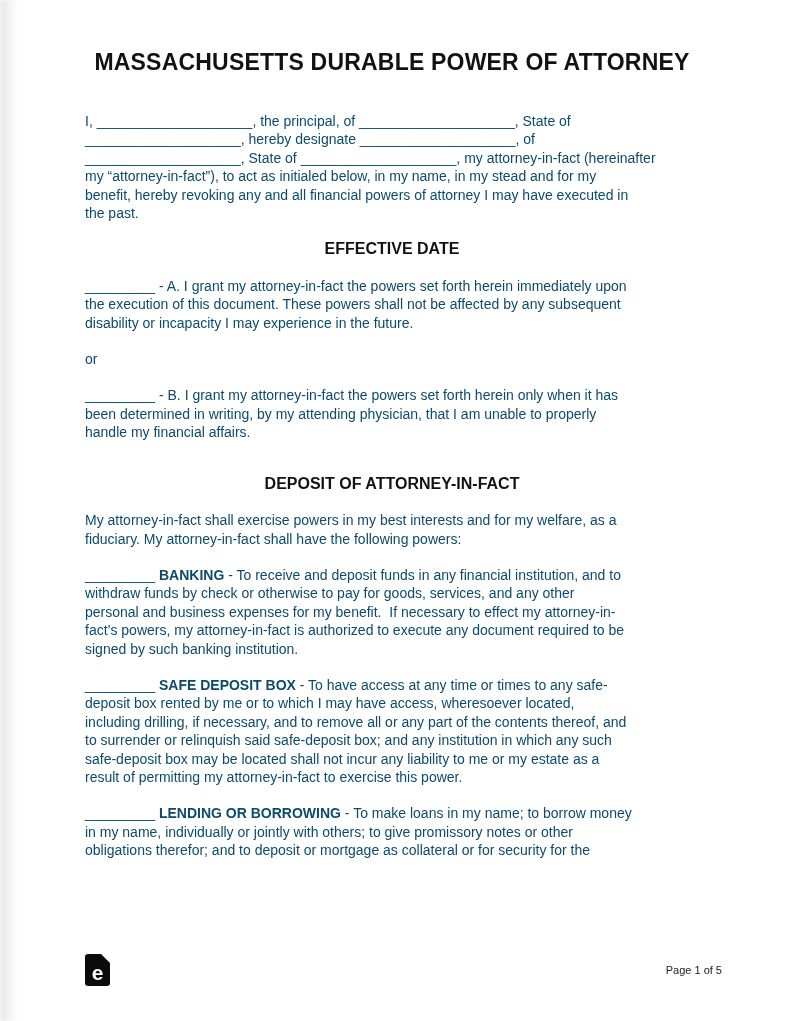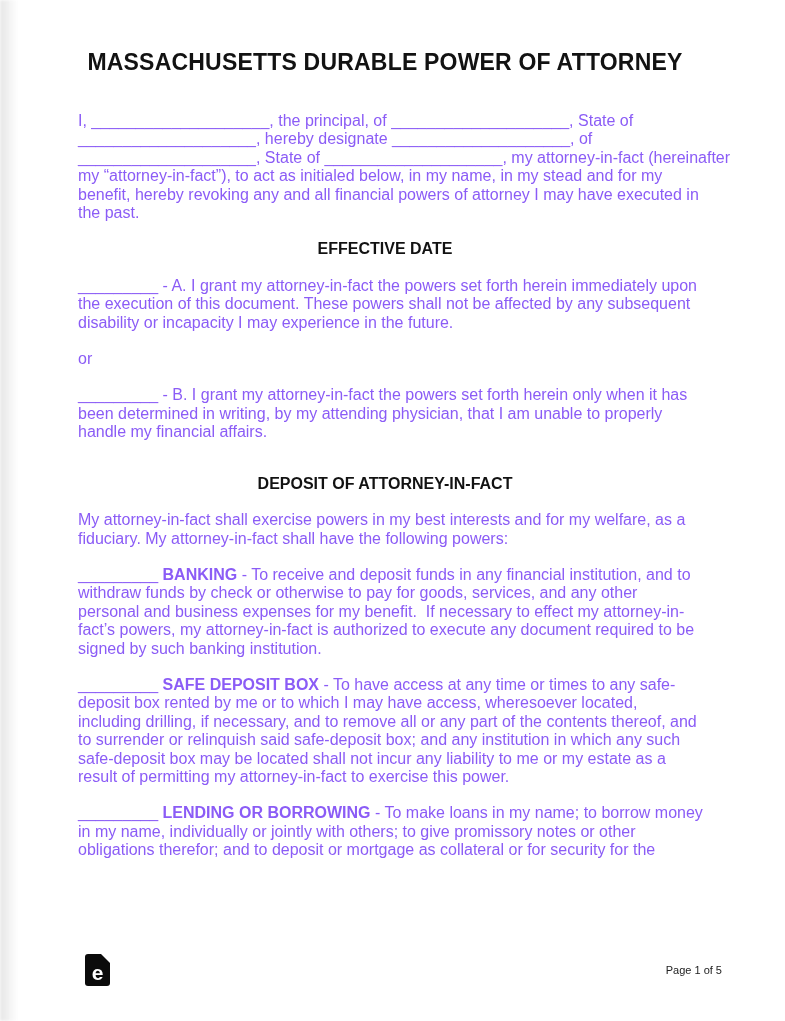--- a/index.html
+++ b/index.html
@@ -15,40 +15,40 @@
   .scan-edge {
     position: absolute;
     left: 0; top: 0; bottom: 0;
     width: 18px;
     background: linear-gradient(to right, rgba(140,140,140,0.22), rgba(255,255,255,0));
     filter: blur(1.5px);
     pointer-events: none;
   }
   .content {
     position: absolute;
-    left: 78px;
+    left: 85px;
     top: 0;
     width: 614px;
   }
   .doc-title {
     font-size: 23px;
     font-weight: bold;
     line-height: 28px;
     letter-spacing: 0.2px;
     text-align: center;
     white-space: nowrap;
     margin: 48px 0 0 0;
     color: #121212;
   }
   .body {
-    font-size: 16px;
+    font-size: 14px;
     line-height: 18.4px;
     margin: 18px 0 0 0;
     white-space: pre;
-    color: #8b5cf6;
+    color: #0c4a6e;
   }
   .body.first { margin-top: 36px; }
   .heading {
     font-size: 16px;
     font-weight: bold;
     line-height: 18.4px;
     text-align: center;
     margin: 18px 0 0 0;
     color: #121212;
   }

